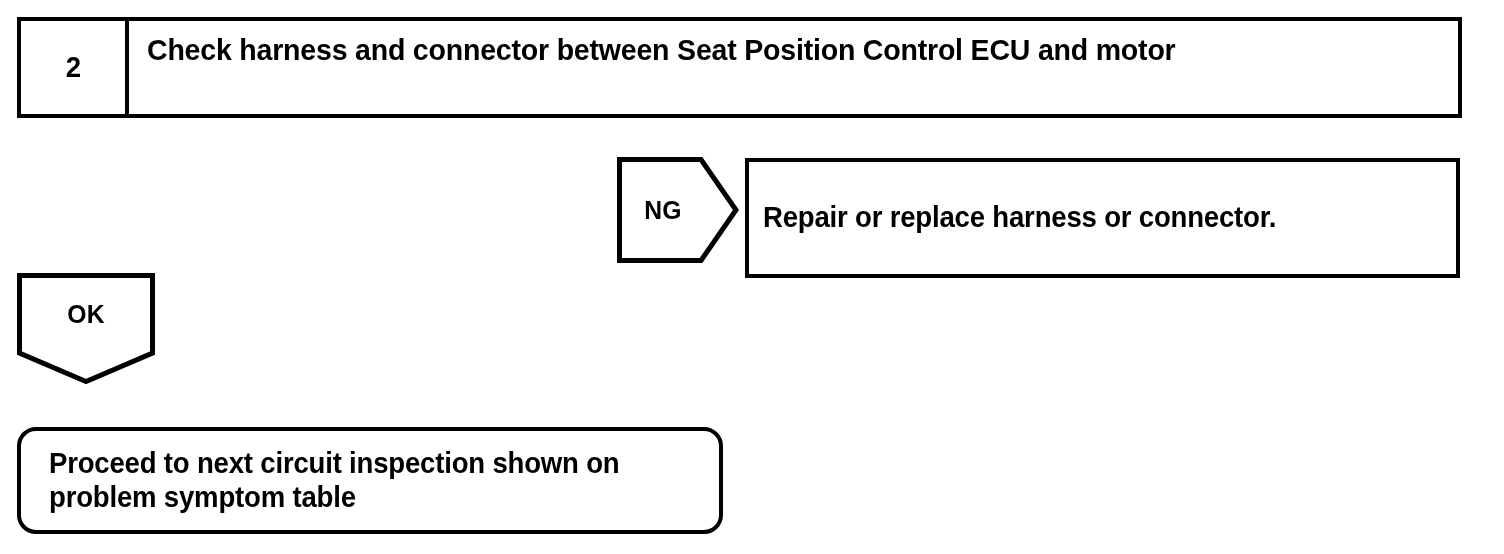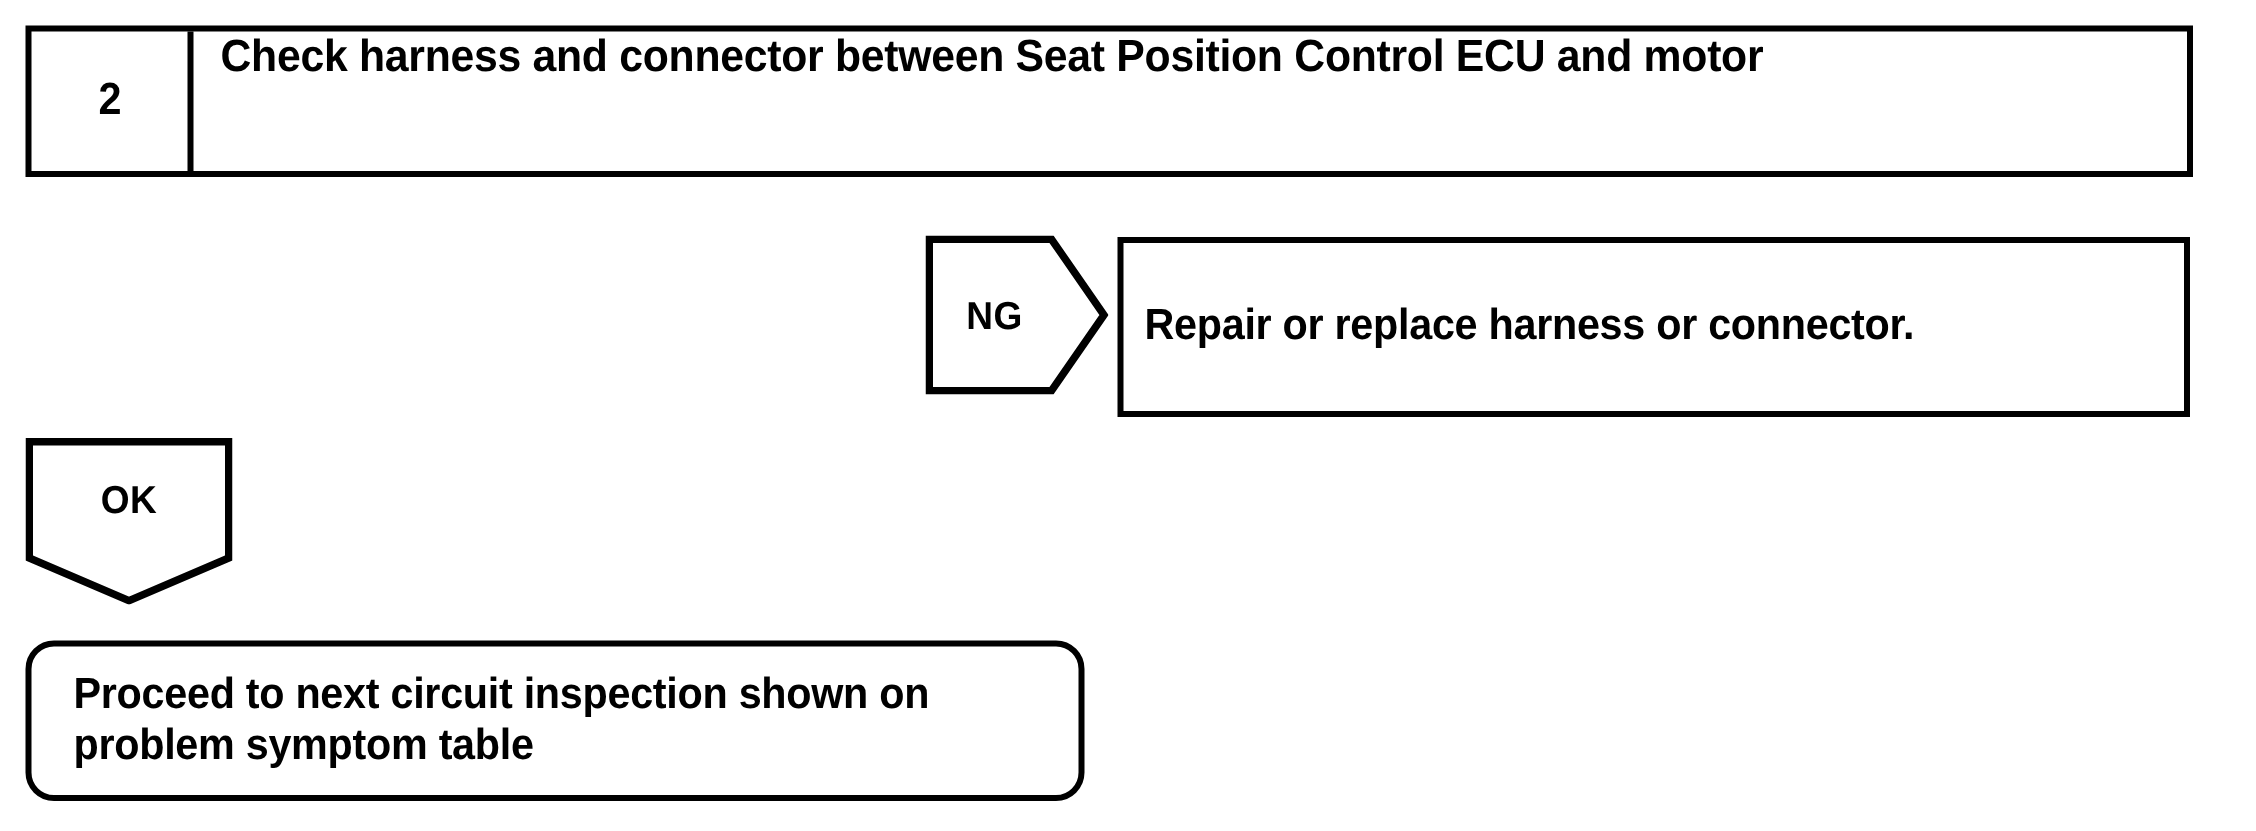--- a/index.html
+++ b/index.html
@@ -58,20 +58,21 @@
   }
   #step-title-cell {
     position: absolute;
     left: 112px;
     top: 0;
     right: 0;
     height: 93px;
     display: flex;
     align-items: flex-start;
     padding-left: 14px;
+    padding-top: 12px;
     box-sizing: border-box;
   }
   .head-text {
     font-size: 30px;
     font-weight: bold;
     line-height: 1.12;
     letter-spacing: -0.2px;
     transform: scaleX(0.95);
     transform-origin: left center;
     white-space: nowrap;
@@ -117,21 +118,21 @@
     line-height: 1.14;
     letter-spacing: -0.2px;
     transform: scaleX(0.95);
     transform-origin: left center;
   }
 
   
   #ok-arrow {
     position: absolute;
     left: 17px;
-    top: 292px;
+    top: 273px;
     width: 156px;
     height: 111px;
   }
   #ok-arrow svg { display: block; }
   #ok-arrow .tag-label {
     position: absolute;
     left: 0;
     top: 0;
     width: 138px;
     height: 82px;

